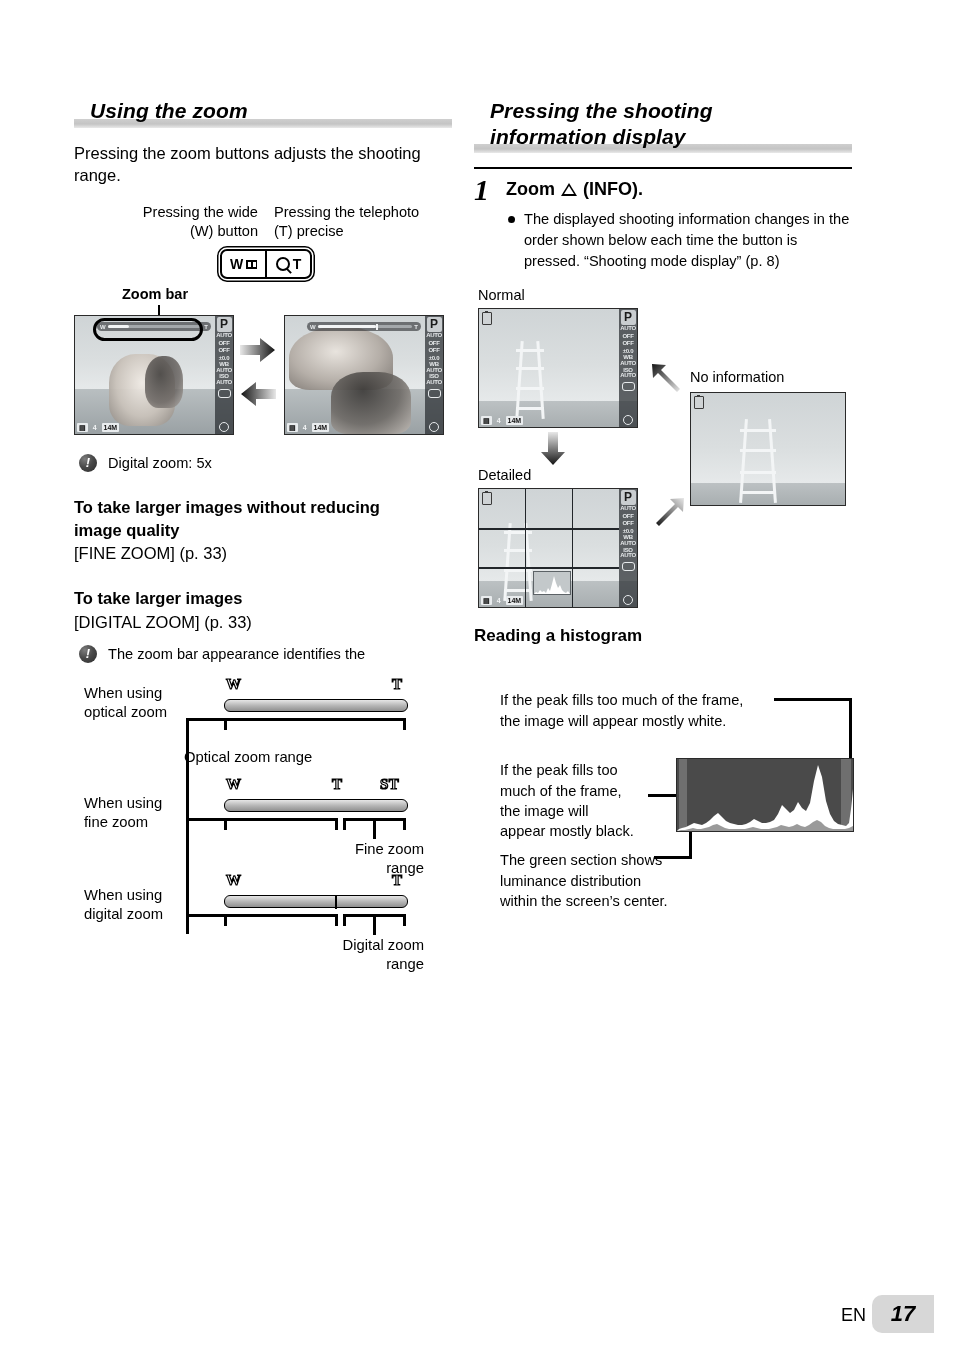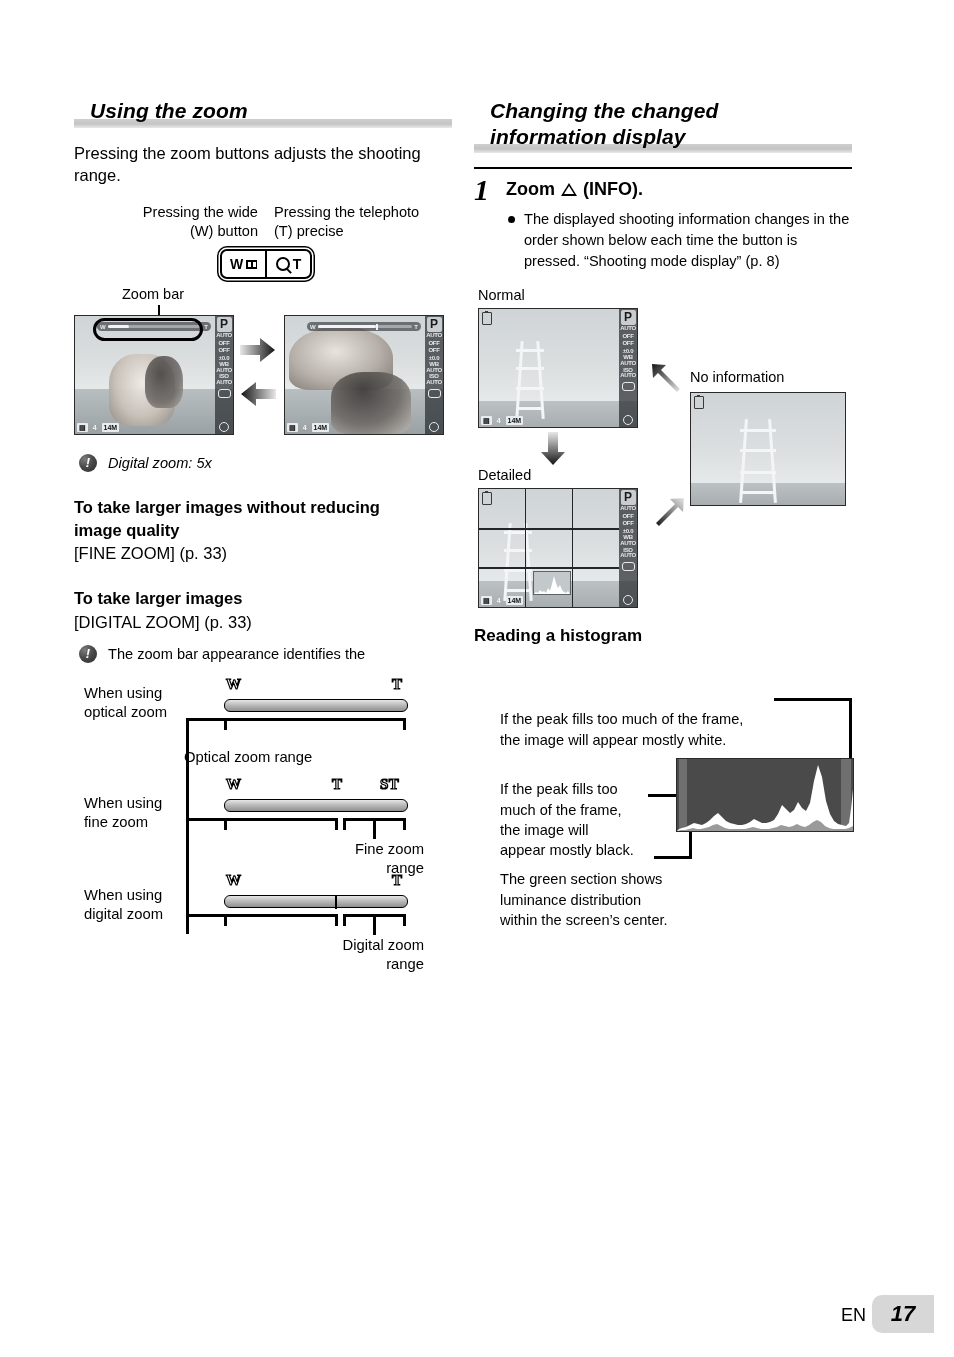--- a/index.html
+++ b/index.html
@@ -334,21 +334,21 @@
   .bullet::before {
     content: "";
     position: absolute; left: 2px; top: 7px;
     width: 7px; height: 7px; background: #000; border-radius: 50%;
   }
 
   
   .hist-sec { position: relative; margin-top: 30px; }
   .hist-title { font-size: 17px; font-weight: bold; }
   .hist-wrap { position: relative; height: 230px; margin-top: 14px; }
-  .hist-note { position: absolute; font-size: 14.6px; line-height: 1.4; margin-top: 19px; }
+  .hist-note { position: absolute; font-size: 14.6px; line-height: 1.4; }
   .hist-box {
     position: absolute;
     border: 1px solid #2a2a2a;
     background: #f3f3f3;
     overflow: hidden;
   }
 
   
   .footer {
     position: absolute;
@@ -399,21 +399,21 @@
           <span>W</span>
           <span class="sq-icon"></span>
         </div>
         <div class="half">
           <span class="mag-icon"></span>
           <span>T</span>
         </div>
       </div>
     </div>
 
-    <div style="position:relative;height:28px;margin-top:4px;">
+    <div style="position:relative;height:28px;margin-top:4px;font-weight:bold;">
       <div class="small-label" style="position:absolute;left:48px;top:0;">Zoom bar</div>
       <div class="leader" style="left:84px;top:20px;width:2px;height:20px;"></div>
     </div>
 
     <div style="position:relative;height:122px;margin-top:2px;">
 
       <div class="cam" style="left:0;top:0;width:158px;height:118px;position:absolute;">
         <div class="sky"></div>
         <div class="ground"></div>
         <div style="position:absolute;left:34px;bottom:8px;width:66px;height:72px;background:radial-gradient(ellipse at 50% 40%, #efeae4 0%, #c9c2ba 55%, #8d8781 100%);border-radius:40% 40% 30% 30%;opacity:.95;"></div>
@@ -508,21 +508,21 @@
         <div class="botbar">
           <span class="tag">▤</span>
           <span class="tag plain">4</span>
           <span class="tag">14M</span>
         </div>
       </div>
     </div>
 
     <div class="note" style="margin-top:16px;">
       <span class="ico">!</span>
-      <span class="l2" style="margin-top:6px;font-style:italic;">Digital zoom: 5x</span>
+      <span class="l2" style="margin-top:6px;">Digital zoom: 5x</span>
     </div>
 
     <div class="sub-bold">
       <div>To take larger images without reducing</div>
       <div>image quality</div>
     </div>
     <p class="sub-plain">[FINE ZOOM] (p. 33)</p>
 
     <div class="sub-bold">To take larger images</div>
     <p class="sub-plain">[DIGITAL ZOOM] (p. 33)</p>
@@ -591,21 +591,21 @@
         <div>range</div>
       </div>
     </div>
   </div>
 
   <div class="col-right">
 
     <div class="sec-head">
       <div class="bar"></div>
       <span class="txt">
-        <span>Changing the changed</span><br>
+        <span>Pressing the shooting</span><br>
         <span>information display</span>
       </span>
     </div>
 
 
     <div class="steprule"></div>
 
     <div class="step">
       <span class="num">1</span>
       <div class="title">

